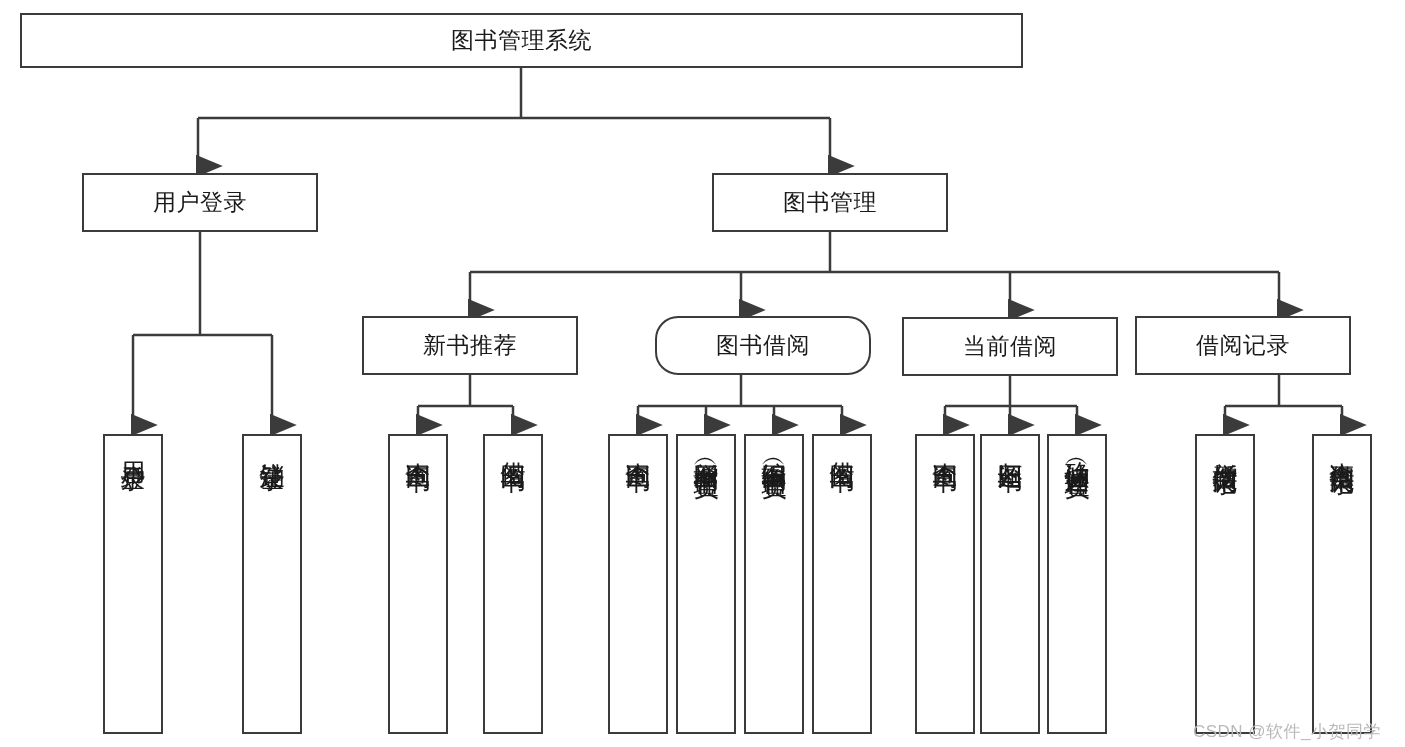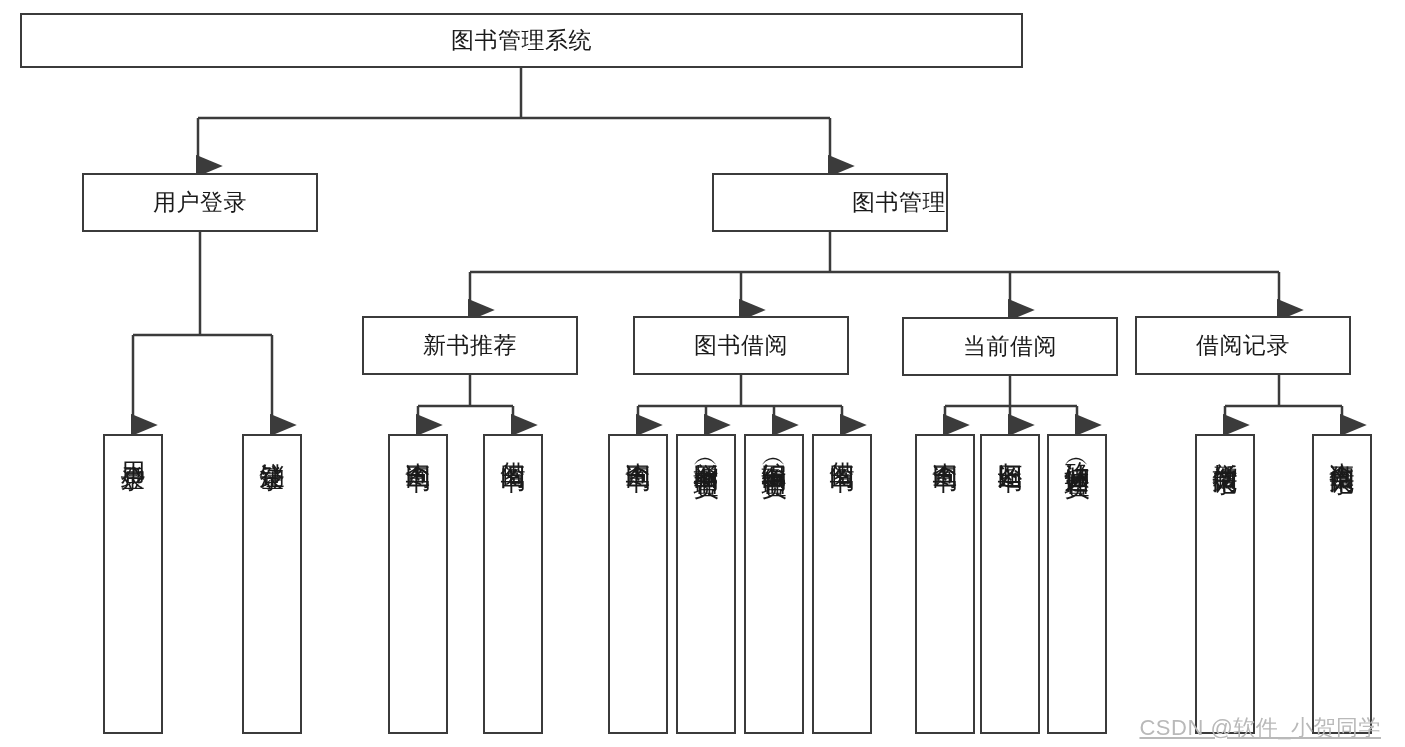--- a/index.html
+++ b/index.html
@@ -60,26 +60,25 @@
     text-orientation: upright;
     font-size: 25px;
     letter-spacing: 2px;
     line-height: 1;
     white-space: nowrap;
   }
   #watermark {
     position: absolute;
     right: 8px;
     bottom: 4px;
-    font-size: 22px;
+    font-size: 17px;
     color: #b9b9b9;
     letter-spacing: 0.5px;
     white-space: nowrap;
     pointer-events: none;
-    text-decoration: underline;
   }
 </style>
 </head>
 <body>
 
 <div id="diagram-root">
 
   <svg class="edges" viewBox="0 0 1405 747" xmlns="http://www.w3.org/2000/svg">
     <defs>
       <marker id="arrow" viewBox="0 0 10 12" refX="5" refY="11" markerWidth="9" markerHeight="11" orient="auto-start-reverse">
@@ -130,28 +129,28 @@
     </g>
   </svg>
 
   <div class="node root horizontal" style="left:20px; top:13px; width:1003px; height:55px;">
     <span class="label">图书管理系统</span>
   </div>
 
   <div class="node horizontal" style="left:82px; top:173px; width:236px; height:59px;">
     <span class="label">用户登录</span>
   </div>
-  <div class="node horizontal" style="left:712px; top:173px; width:236px; height:59px;justify-content:flex-end;">
+  <div class="node horizontal" style="left:712px; top:173px; width:236px; height:59px;">
     <span class="label">图书管理</span>
   </div>
 
   <div class="node horizontal" style="left:362px; top:316px; width:216px; height:59px;">
     <span class="label">新书推荐</span>
   </div>
-  <div class="node horizontal" style="left:633px; top:316px; width:216px; height:59px;">
+  <div class="node horizontal" style="left:655px; top:316px; width:216px; height:59px;border-radius:23px;">
     <span class="label">图书借阅</span>
   </div>
   <div class="node horizontal" style="left:902px; top:317px; width:216px; height:59px;">
     <span class="label">当前借阅</span>
   </div>
   <div class="node horizontal" style="left:1135px; top:316px; width:216px; height:59px;">
     <span class="label">借阅记录</span>
   </div>
 
   <div class="node vertical" style="left:103px; top:434px; width:60px; height:300px;">

